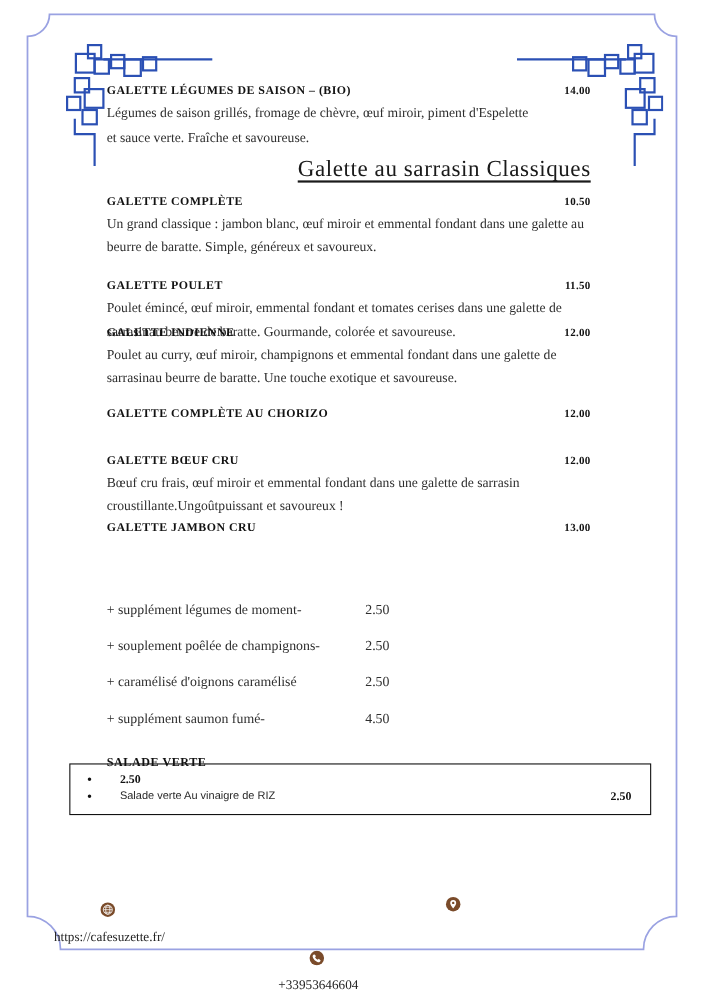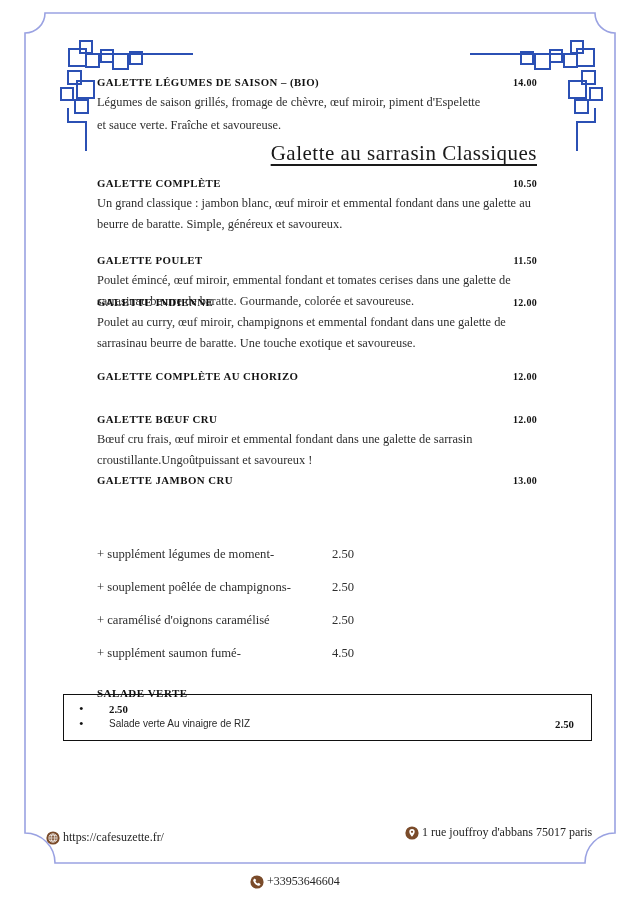--- a/index.html
+++ b/index.html
@@ -45,21 +45,21 @@
     letter-spacing:.5px;color:#121212;margin-top:11px;
   }
   .salad-box{
     position:absolute;left:63px;top:694px;width:529px;height:47px;
     border:1.6px solid var(--box-border);padding:6px 17px 0 15px;
   }
   .salad-row{display:flex;align-items:center;height:15px;}
   .salad-bullet{width:30px;font-size:13px;color:#111;}
   .salad-label{flex:1;font-family:"Liberation Sans", sans-serif;font-size:10px;color:#2a2a2a;}
   .salad-price{font-weight:bold;font-size:10.8px;color:#121212;}
-  .footer-item{position:absolute;display:flex;align-items:flex-end;}
+  .footer-item{position:absolute;display:flex;align-items:center;flex-direction:column;}
   .footer-icon{width:14px;height:14px;flex:0 0 auto;}
   .footer-text{font-size:12px;color:#242424;margin-top:10px;margin-left:3px;}
   .icf{fill:var(--icon-brown);}
   .icf2{fill:var(--icon-brown);}
   .ics{stroke:#ffffff;stroke-width:.7;fill:none;}
   .icw{fill:#ffffff;}
 </style>
 </head>
 <body>
 
@@ -197,16 +197,15 @@
     </svg>
     <span class="footer-text">+33953646604</span>
   </div>
 
   <div class="footer-item" style="left:405px;top:815px">
     <svg class="footer-icon" viewBox="0 0 14 14">
       <circle cx="7" cy="7" r="6.6" class="icf"></circle>
       <path class="icw" d="M7 3.1 a2.7 2.7 0 0 1 2.7 2.7 c0 2.1 -2.7 5 -2.7 5 s-2.7 -2.9 -2.7 -5 A2.7 2.7 0 0 1 7 3.1 z"></path>
       <circle cx="7" cy="5.8" r="1.1" class="icf2"></circle>
     </svg>
-    <span class="footer-text">1 rue jouffroy d'abbans 75017 paris</span>
   </div>
 
 </div>
 
 </body></html>

